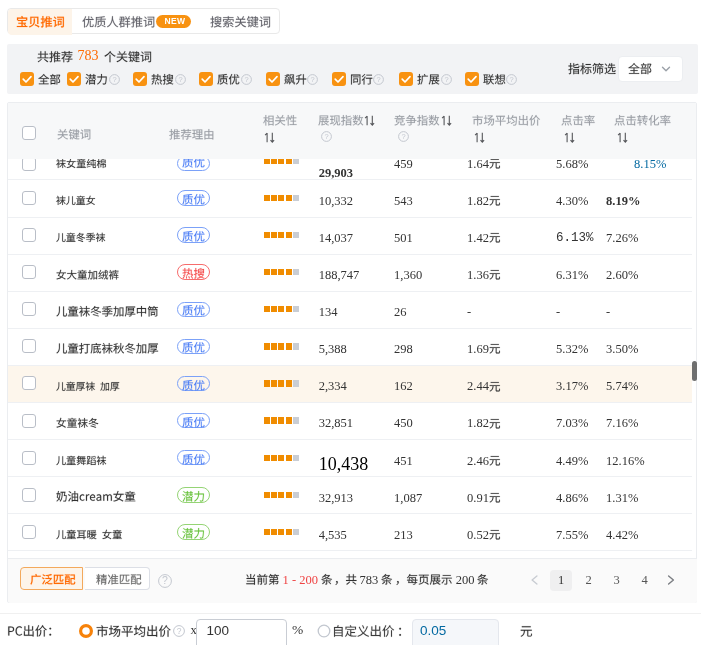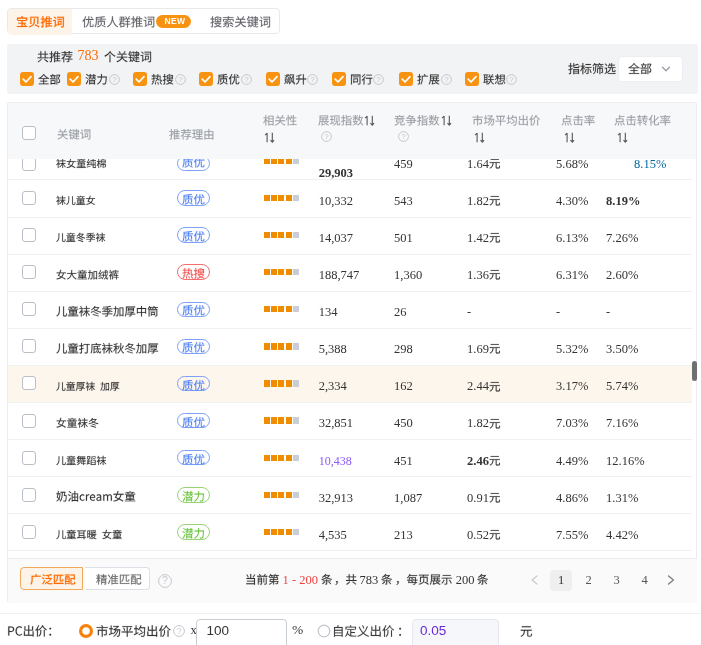--- a/index.html
+++ b/index.html
@@ -381,21 +381,21 @@
     <div style="position:absolute;left:285.7px;top:231.9px;width:6.2px;height:6.4px;background:#f08c00"></div>
     <div style="position:absolute;left:293.1px;top:231.9px;width:6.2px;height:6.4px;background:#c9cdd4"></div>
     <div style="position:absolute;left:318.7px;top:230.9px;font-family:'Liberation Serif',serif;font-size:12.5px;color:#333;font-weight:normal;letter-spacing:0;white-space:nowrap;line-height:normal">14,037</div>
     <div style="position:absolute;left:394px;top:230.9px;font-family:'Liberation Serif',serif;font-size:12.5px;color:#333;font-weight:normal;letter-spacing:0;white-space:nowrap;line-height:normal">501</div>
     <div style="position:absolute;left:467px;top:230.9px;font-family:'Liberation Serif',serif;font-size:12.5px;color:#333;font-weight:normal;letter-spacing:0;white-space:nowrap;line-height:normal">1.42</div>
     <svg style="position:absolute;left:489.4px;top:230.1px;overflow:visible" width="13" height="16">
       <g fill="#333" stroke="#333" stroke-width="12" transform="translate(0 11.7)">
         <use href="#n5143" transform="translate(0.0 0) scale(0.011500)"></use>
       </g>
     </svg>
-    <div style="position:absolute;left:556px;top:230.9px;font-family:Liberation Serif, serif;font-size:12.5px;color:#333;font-weight:normal;letter-spacing:0;white-space:nowrap;line-height:normal">6.13%</div>
+    <div style="position:absolute;left:556px;top:230.9px;font-family:Liberation Mono, monospace;font-size:12.5px;color:#333;font-weight:normal;letter-spacing:0;white-space:nowrap;line-height:normal">6.13%</div>
     <div style="position:absolute;left:606px;top:230.9px;font-family:'Liberation Serif',serif;font-size:12.5px;color:#333;font-weight:normal;letter-spacing:0;white-space:nowrap;line-height:normal">7.26%</div>
     <div style="position:absolute;left:8px;top:290.7px;width:684px;height:1px;background:#eef0f3"></div>
     <svg style="position:absolute;left:22px;top:265.15000000000003px" width="14" height="14">
       <rect x="0.5" y="0.5" width="13" height="13" rx="2.5" fill="#fff" stroke="#b9bec7" stroke-width="1"></rect>
     </svg>
     <svg style="position:absolute;left:56.3px;top:267.7px;overflow:visible" width="65" height="15">
       <g fill="#333" stroke="#333" stroke-width="12" transform="translate(0 10.7)">
         <use href="#n5973" transform="translate(0.0 0) scale(0.010500)"></use>
         <use href="#n5927" transform="translate(10.5 0) scale(0.010500)"></use>
         <use href="#n7ae5" transform="translate(21.0 0) scale(0.010500)"></use>
@@ -587,23 +587,23 @@
       <g fill="#4a7cf6" stroke="#4a7cf6" stroke-width="12" transform="translate(0 11.7)">
         <use href="#n8d28" transform="translate(0.0 0) scale(0.011500)"></use>
         <use href="#n4f18" transform="translate(11.5 0) scale(0.011500)"></use>
       </g>
     </svg>
     <div style="position:absolute;left:263.5px;top:454.5px;width:6.2px;height:6.4px;background:#f08c00"></div>
     <div style="position:absolute;left:270.9px;top:454.5px;width:6.2px;height:6.4px;background:#f08c00"></div>
     <div style="position:absolute;left:278.3px;top:454.5px;width:6.2px;height:6.4px;background:#f08c00"></div>
     <div style="position:absolute;left:285.7px;top:454.5px;width:6.2px;height:6.4px;background:#f08c00"></div>
     <div style="position:absolute;left:293.1px;top:454.5px;width:6.2px;height:6.4px;background:#c9cdd4"></div>
-    <div style="position:absolute;left:318.7px;top:453.5px;font-family:'Liberation Serif',serif;font-size:12px;color:#8b5cf6;font-weight:normal;letter-spacing:0;white-space:nowrap;line-height:normal">10,438</div>
+    <div style="position:absolute;left:318.7px;top:453.5px;font-family:'Liberation Serif',serif;font-size:18px;color:#000000;font-weight:normal;letter-spacing:0;white-space:nowrap;line-height:normal">10,438</div>
     <div style="position:absolute;left:394px;top:453.5px;font-family:'Liberation Serif',serif;font-size:12.5px;color:#333;font-weight:normal;letter-spacing:0;white-space:nowrap;line-height:normal">451</div>
-    <div style="position:absolute;left:467px;top:453.5px;font-family:'Liberation Serif',serif;font-size:12.5px;color:#333;font-weight:bold;letter-spacing:0;white-space:nowrap;line-height:normal">2.46</div>
+    <div style="position:absolute;left:467px;top:453.5px;font-family:'Liberation Serif',serif;font-size:12.5px;color:#333;font-weight:normal;letter-spacing:0;white-space:nowrap;line-height:normal">2.46</div>
     <svg style="position:absolute;left:489.4px;top:452.7px;overflow:visible" width="13" height="16">
       <g fill="#333" stroke="#333" stroke-width="12" transform="translate(0 11.7)">
         <use href="#n5143" transform="translate(0.0 0) scale(0.011500)"></use>
       </g>
     </svg>
     <div style="position:absolute;left:556px;top:453.5px;font-family:'Liberation Serif',serif;font-size:12.5px;color:#333;font-weight:normal;letter-spacing:0;white-space:nowrap;line-height:normal">4.49%</div>
     <div style="position:absolute;left:606px;top:453.5px;font-family:'Liberation Serif',serif;font-size:12.5px;color:#333;font-weight:normal;letter-spacing:0;white-space:nowrap;line-height:normal">12.16%</div>
     <div style="position:absolute;left:8px;top:513.3px;width:684px;height:1px;background:#eef0f3"></div>
     <svg style="position:absolute;left:22px;top:487.75000000000006px" width="14" height="14">
       <rect x="0.5" y="0.5" width="13" height="13" rx="2.5" fill="#fff" stroke="#b9bec7" stroke-width="1"></rect>
@@ -909,18 +909,18 @@
         <use href="#n51fa" transform="translate(37.5 0) scale(0.012500)"></use>
         <use href="#n4ef7" transform="translate(50.0 0) scale(0.012500)"></use>
       </g>
     </svg>
     <svg style="position:absolute;left:396.5px;top:622.8px;overflow:visible" width="14" height="18">
       <g fill="#3c3c3c" stroke="#3c3c3c" stroke-width="12" transform="translate(0 12.8)">
         <use href="#nff1a" transform="translate(0.0 0) scale(0.012500)"></use>
       </g>
     </svg>
     <div style="position:absolute;left:411.6px;top:619px;width:87px;height:30px;background:#f5f7fa;border:1px solid #e4e7ed;border-radius:4px"></div>
-    <div style="position:absolute;left:420px;top:622.9px;font-family:'Liberation Sans',sans-serif;font-size:13.5px;color:#6d28d9;font-weight:normal;letter-spacing:0;white-space:nowrap;line-height:normal">0.05</div>
+    <div style="position:absolute;left:420px;top:622.9px;font-family:'Liberation Sans',sans-serif;font-size:13.5px;color:#0369a1;font-weight:normal;letter-spacing:0;white-space:nowrap;line-height:normal">0.05</div>
     <svg style="position:absolute;left:519.5px;top:622.8px;overflow:visible" width="14" height="18">
       <g fill="#333" stroke="#333" stroke-width="12" transform="translate(0 12.8)">
         <use href="#n5143" transform="translate(0.0 0) scale(0.012500)"></use>
       </g>
     </svg>
   </div>
 </body></html>

